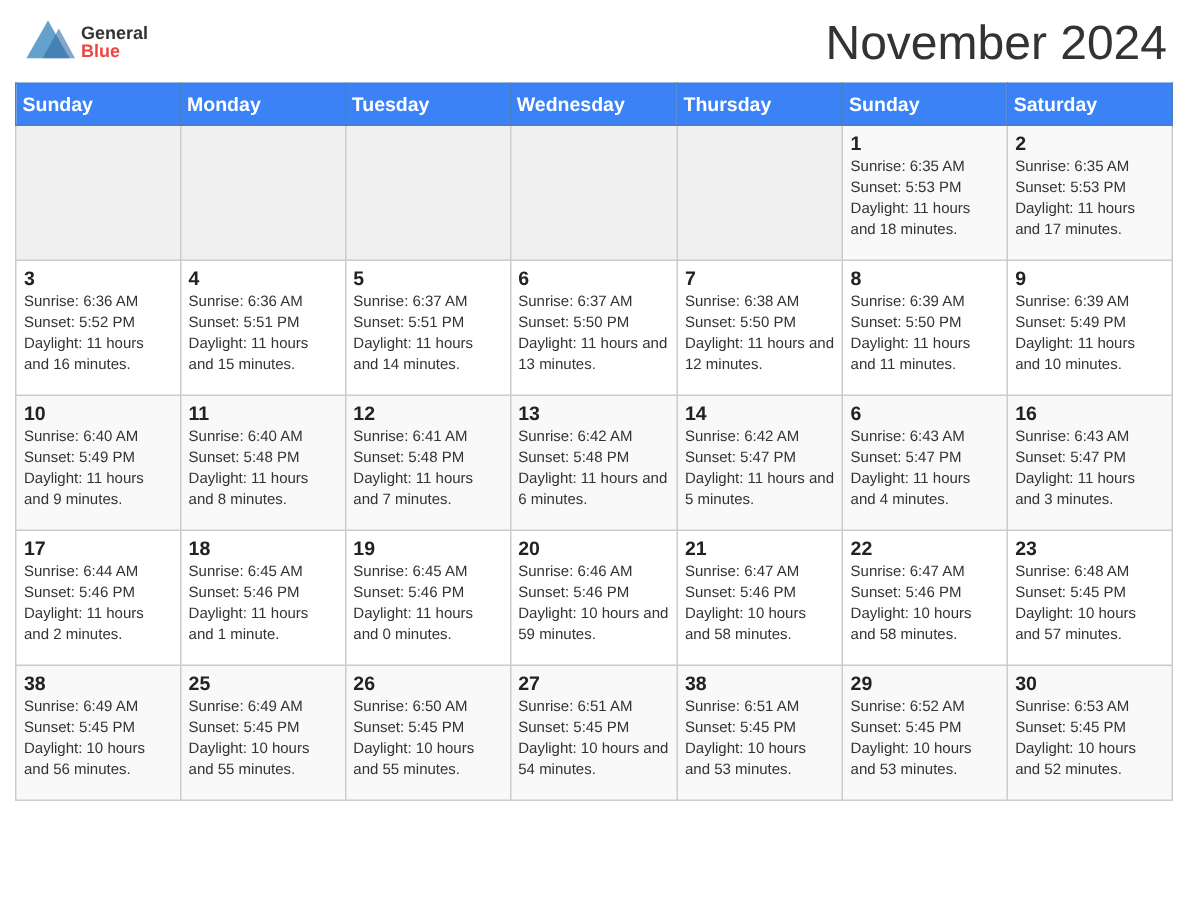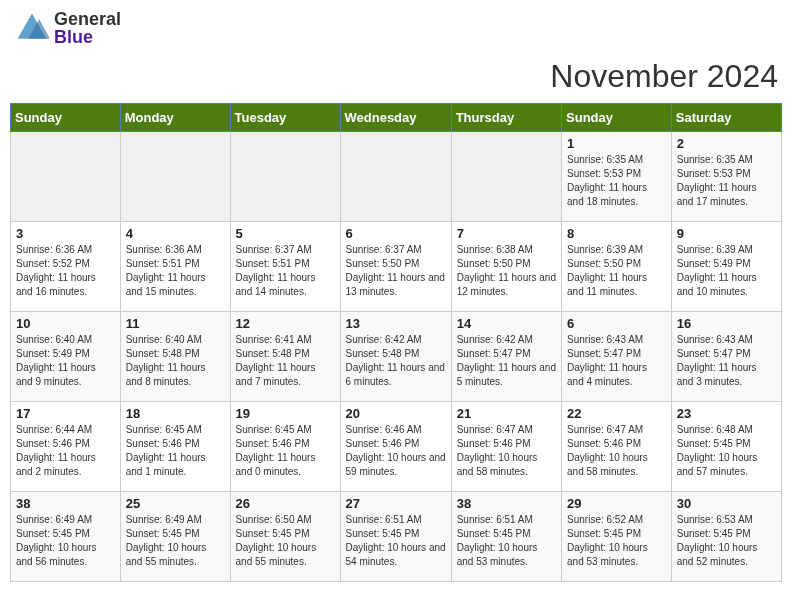--- a/index.html
+++ b/index.html
@@ -18,51 +18,50 @@
       padding: 0 4px;
     }
     .logo {
       display: flex;
       align-items: center;
       gap: 4px;
     }
     .logo-text {
       display: flex;
       flex-direction: column;
-      font-size: 18px;
+      font-size: 12px;
       font-weight: bold;
       line-height: 1;
       color: #333;
     }
     .logo-text span:first-child { color: #333; }
-    .logo-text span:last-child { color: #4c1d95; }
+    .logo-text span:last-child { color: #ef4444; }
     .logo-icon {
       width: 36px;
       height: 36px;
     }
     .title-block {
       text-align: right;
-      margin-top: 48px;
     }
     .month-title {
       font-size: 32px;
       font-weight: normal;
       color: #333;
     }
     .location {
       font-size: 15px;
       color: #555;
     }
     .calendar {
       width: 100%;
       border-collapse: collapse;
       font-size: 11px;
     }
     .calendar thead tr th {
-      background-color: #4d7c0f;
+      background-color: #3b82f6;
       color: #fff;
       padding: 6px 4px;
       text-align: left;
       font-size: 13px;
       font-weight: bold;
       border: 1px solid #4a7fc1;
     }
     .calendar tbody tr td {
       border: 1px solid #ccc;
       vertical-align: top;

